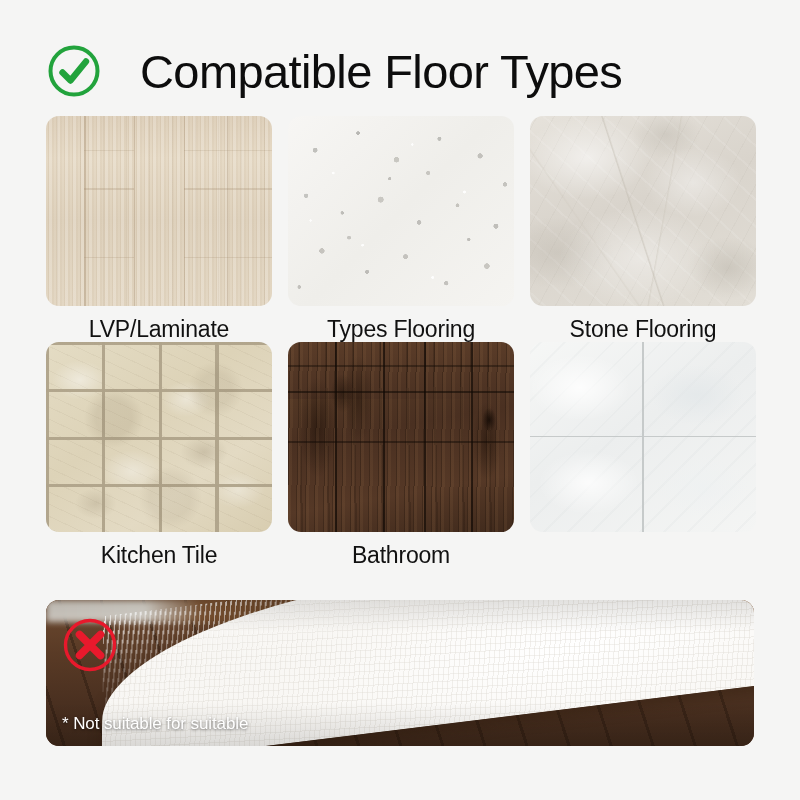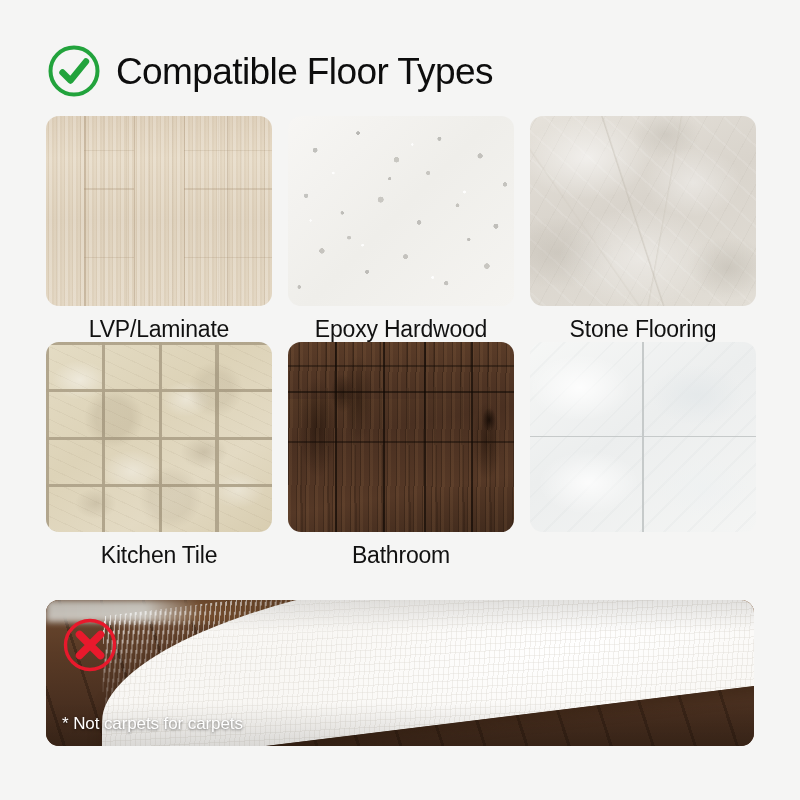--- a/index.html
+++ b/index.html
@@ -31,26 +31,27 @@
     align-items: center;
     gap: 14px;
   }
   .check-icon {
     flex: 0 0 auto;
     width: 56px;
     height: 56px;
     display: block;
   }
   .title {
-    font-size: 37px;
+    font-size: 47px;
     line-height: 1;
     letter-spacing: -0.6px;
     color: #0d0d0d;
     font-weight: 500;
     white-space: nowrap;
+    margin-left: 24px;
   }
 
   
   .grid {
     position: absolute;
     left: 46px;
     top: 116px;
     width: 710px;
     display: grid;
     grid-template-columns: repeat(3, 226px);
@@ -405,21 +406,21 @@
 
   <div class="grid">
 
     <div class="cell">
       <div class="swatch tex-lvp"></div>
       <div class="cell-label">LVP/Laminate</div>
     </div>
 
     <div class="cell">
       <div class="swatch tex-epoxy"></div>
-      <div class="cell-label">Epoxy Hardwood</div>
+      <div class="cell-label">Types Flooring</div>
     </div>
 
     <div class="cell">
       <div class="swatch tex-stone"></div>
       <div class="cell-label">Stone Flooring</div>
     </div>
 
     <div class="cell">
       <div class="swatch tex-kitchen"></div>
       <div class="cell-label">Kitchen Tile</div>
@@ -442,16 +443,16 @@
     <div class="rug">
       <div class="rug-edge"></div>
     </div>
     <div class="banner-vignette"></div>
 
     <svg class="x-icon" viewBox="0 0 58 58">
       <circle cx="29" cy="29" r="24.5" fill="none" stroke="#e8192c" stroke-width="3.4"></circle>
       <path d="M18.5 18.5 L39.5 39.5 M39.5 18.5 L18.5 39.5" fill="none" stroke="#e8192c" stroke-width="7.6" stroke-linecap="round"></path>
     </svg>
 
-    <div class="banner-caption">* Not carpets for carpets</div>
+    <div class="banner-caption">* Not suitable for suitable</div>
   </div>
 
 </div>
 
 </body></html>

